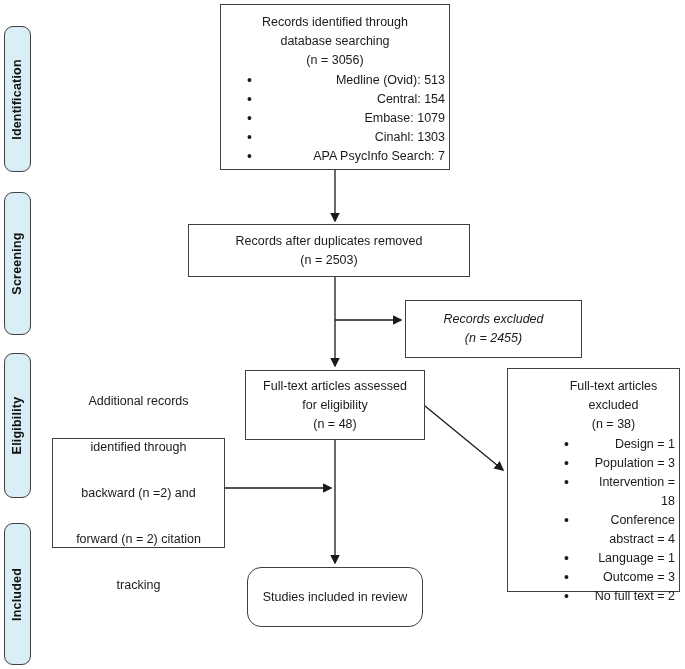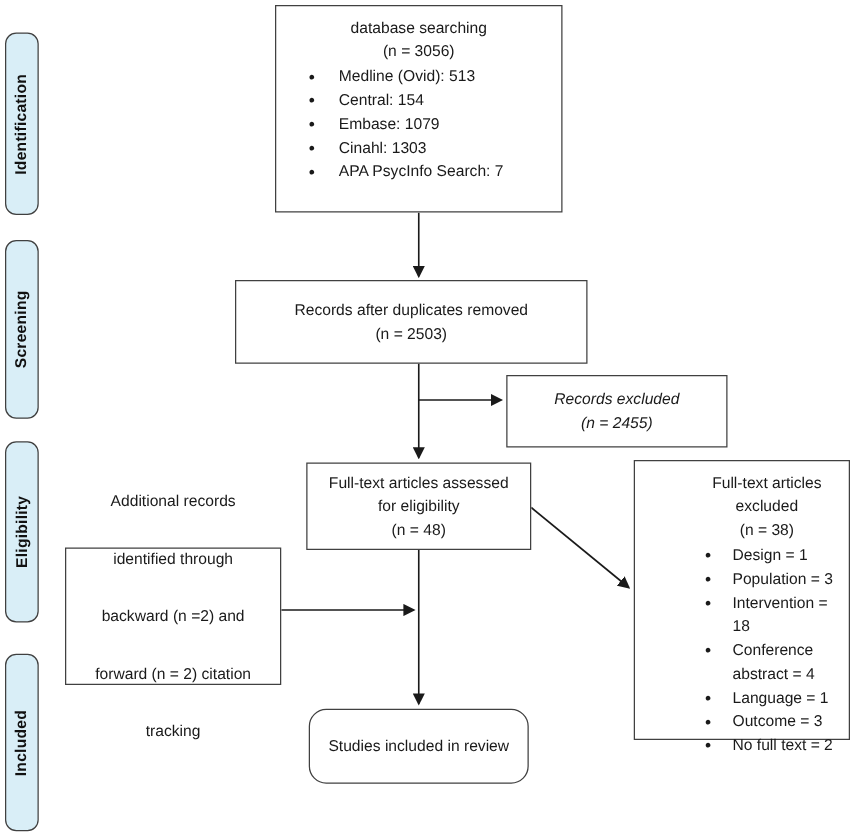--- a/index.html
+++ b/index.html
@@ -24,28 +24,28 @@
   .stage-eligibility{top:353px;height:145px;}
   .stage-included{top:523px;height:142px;}
 
   
   .fbox{
     position:absolute;box-sizing:border-box;background:#ffffff;
     border:1.4px solid #404040;text-align:center;
   }
   .fbox.centered{display:flex;flex-direction:column;justify-content:center;}
   .box-identified{left:220px;top:4px;width:230px;height:166px;padding-top:8px;}
-  .box-duplicates{left:188px;top:224px;width:282px;height:67px;}
+  .box-duplicates{left:188px;top:224px;width:282px;height:53px;}
   .box-records-excluded{left:405px;top:300px;width:177px;height:58px;font-style:italic;}
   .box-assessed{left:245px;top:370px;width:180px;height:70px;}
   .box-ft-excluded{left:507px;top:368px;width:173px;height:224px;padding-top:8px;padding-left:40px;}
   .box-additional{left:52px;top:438px;width:173px;height:110px;gap:27px;}
   .box-studies{left:247px;top:567px;width:176px;height:60px;border-radius:14px;}
 
-  .bullets{text-align:left;margin-top:1px;}
+  .bullets{text-align:right;margin-top:1px;}
   .box-identified .bullets{padding-left:26px;padding-right:4px;}
   .box-ft-excluded .bullets{padding-left:16px;padding-right:4px;}
   .bullet-row{display:flex;}
   .bullet-row::before{
     content:"\2022";flex:0 0 14px;text-align:left;
     font-size:14px;line-height:19px;
   }
   .box-identified .bullet-row::before{flex-basis:12px;margin-right:12px;}
   .box-ft-excluded .bullet-row::before{flex-basis:12px;margin-right:10px;}
   .bullet-text{flex:1;}
@@ -79,20 +79,21 @@
     </defs>
     <line x1="335" y1="170" x2="335" y2="221" marker-end="url(#arrowhead)"></line>
     <line x1="335" y1="277" x2="335" y2="366" marker-end="url(#arrowhead)"></line>
     <line x1="335" y1="320" x2="401" y2="320" marker-end="url(#arrowhead)"></line>
     <line x1="425" y1="406" x2="503" y2="470" marker-end="url(#arrowhead)"></line>
     <line x1="225" y1="488" x2="331" y2="488" marker-end="url(#arrowhead)"></line>
     <line x1="335" y1="440" x2="335" y2="563" marker-end="url(#arrowhead)"></line>
   </svg>
 
   <div class="fbox box-identified">
+    <div>Records identified through</div>
     <div>database searching</div>
     <div>(n = 3056)</div>
     <div class="bullets">
       <div class="bullet-row">
           <span class="bullet-text">Medline (Ovid): 513</span>
         </div>
       <div class="bullet-row">
           <span class="bullet-text">Central: 154</span>
         </div>
       <div class="bullet-row">

